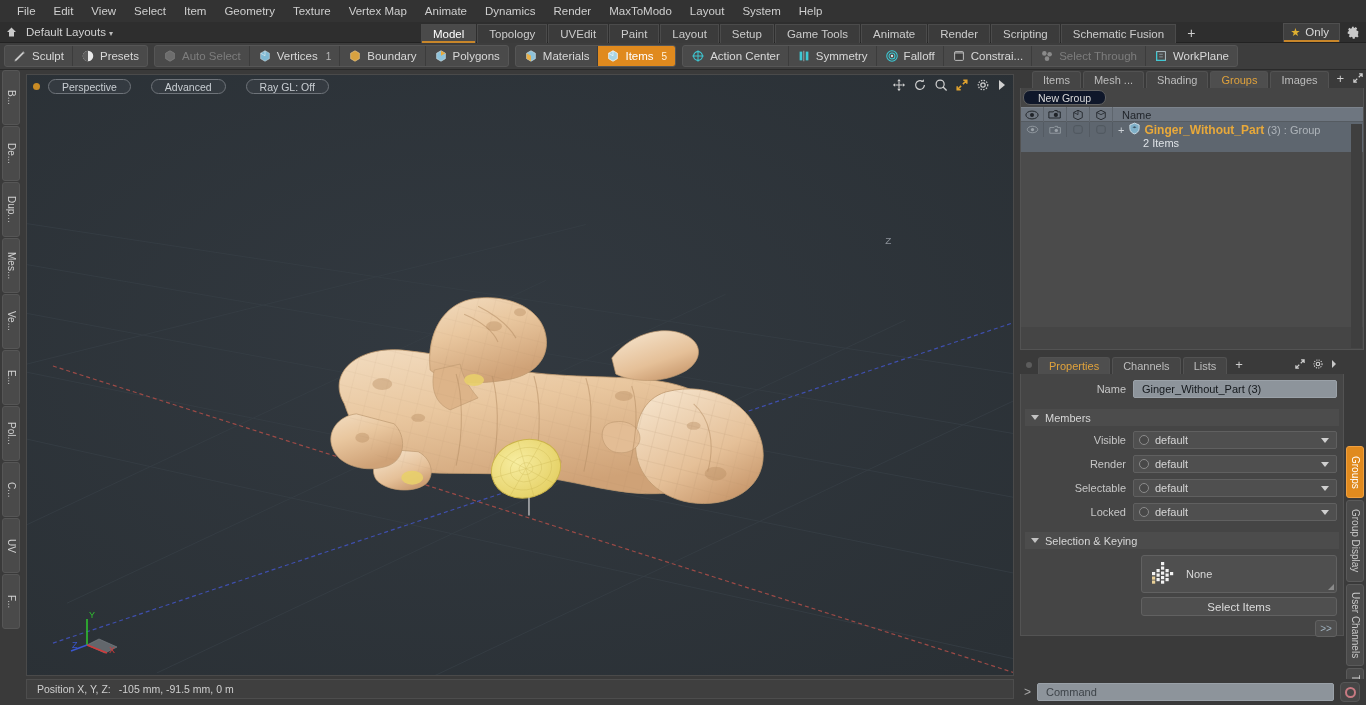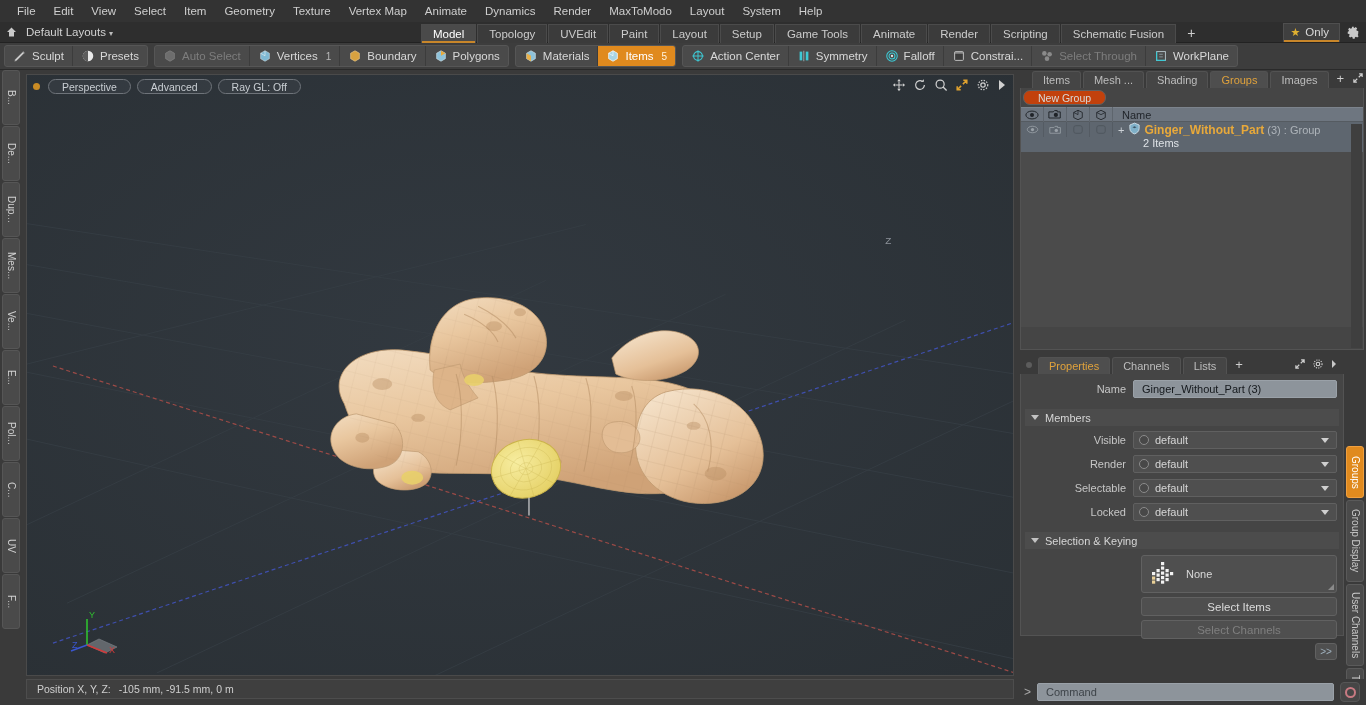--- a/index.html
+++ b/index.html
@@ -106,21 +106,21 @@
     position:relative; width:988px; height:602px;
     background:#2c3237; overflow:hidden;
     border:1px solid #4a4a4a;
   }
   .vp-head {
     position:absolute; left:0; top:0; width:100%; height:22px;
     display:flex; align-items:center; padding:0 6px; z-index:6;
   }
   .vdot { width:7px; height:7px; border-radius:50%; background:#c98b24; margin-right:8px; }
   .vpill {
-    height:15px; line-height:14px; padding:0 13px; margin-right:6px;
+    height:15px; line-height:14px; padding:0 13px; margin-right:20px;
     border:1px solid #6e7379; border-radius:8px;
     font-size:10.5px; color:#c9ced3; background:rgba(60,66,72,0.55);
     white-space:nowrap;
   }
   .vp-icons {
     position:absolute; right:6px; top:3px; display:flex; align-items:center; gap:7px; z-index:6;
   }
   .vp-icons svg { display:block; }
 
   
@@ -167,21 +167,21 @@
   .panel-body {
     background:#454545; border:1px solid #535353; border-top:none;
   }
 
   
   #groups-panel { position:absolute; left:2px; top:0; width:344px; height:280px; }
   .newgroup-row { height:19px; padding:2px 2px 0 2px; }
   .newgroup-btn {
     display:inline-flex; align-items:center; justify-content:center;
     height:15px; padding:0 14px; font-size:10.5px; color:#d9d9d9;
-    background:#c2410c; border:1px solid #606060; border-radius:7px;
+    background:#0f172a; border:1px solid #606060; border-radius:7px;
   }
   .list-head {
     display:flex; align-items:center; height:15px;
     background:#6e7680; border-top:1px solid #7c838c; border-bottom:1px solid #555b61;
   }
   .lh-cell { width:23px; height:15px; display:flex; align-items:center; justify-content:center;
     border-right:1px solid #5e656d; }
   .lh-name { flex:1; padding-left:9px; font-size:11px; color:#1f2328; }
   .grp-row { position:relative; height:30px; background:#5e666f; display:flex; align-items:flex-start; }
   .gr-cell { width:23px; height:15px; display:flex; align-items:center; justify-content:center;
@@ -871,23 +871,20 @@
                   </g>
                 </svg>
               </span>
               <span class="nlabel">None</span>
             </div>
           </div>
           <div class="sk-row">
             <div class="sbtn">Select Items</div>
           </div>
           <div class="sk-row">
-            <div class="sbtn dim">Select Channels</div>
-          </div>
-          <div class="sk-row">
             <div class="chev-btn">&gt;&gt;</div>
           </div>
         </div>
       </div>
     </div>
 
     <div class="vstrip-right" style="top:376px; height:260px;">
       <div class="vtab-r active" style="height:52px">
           <span>Groups</span>
         </div>

